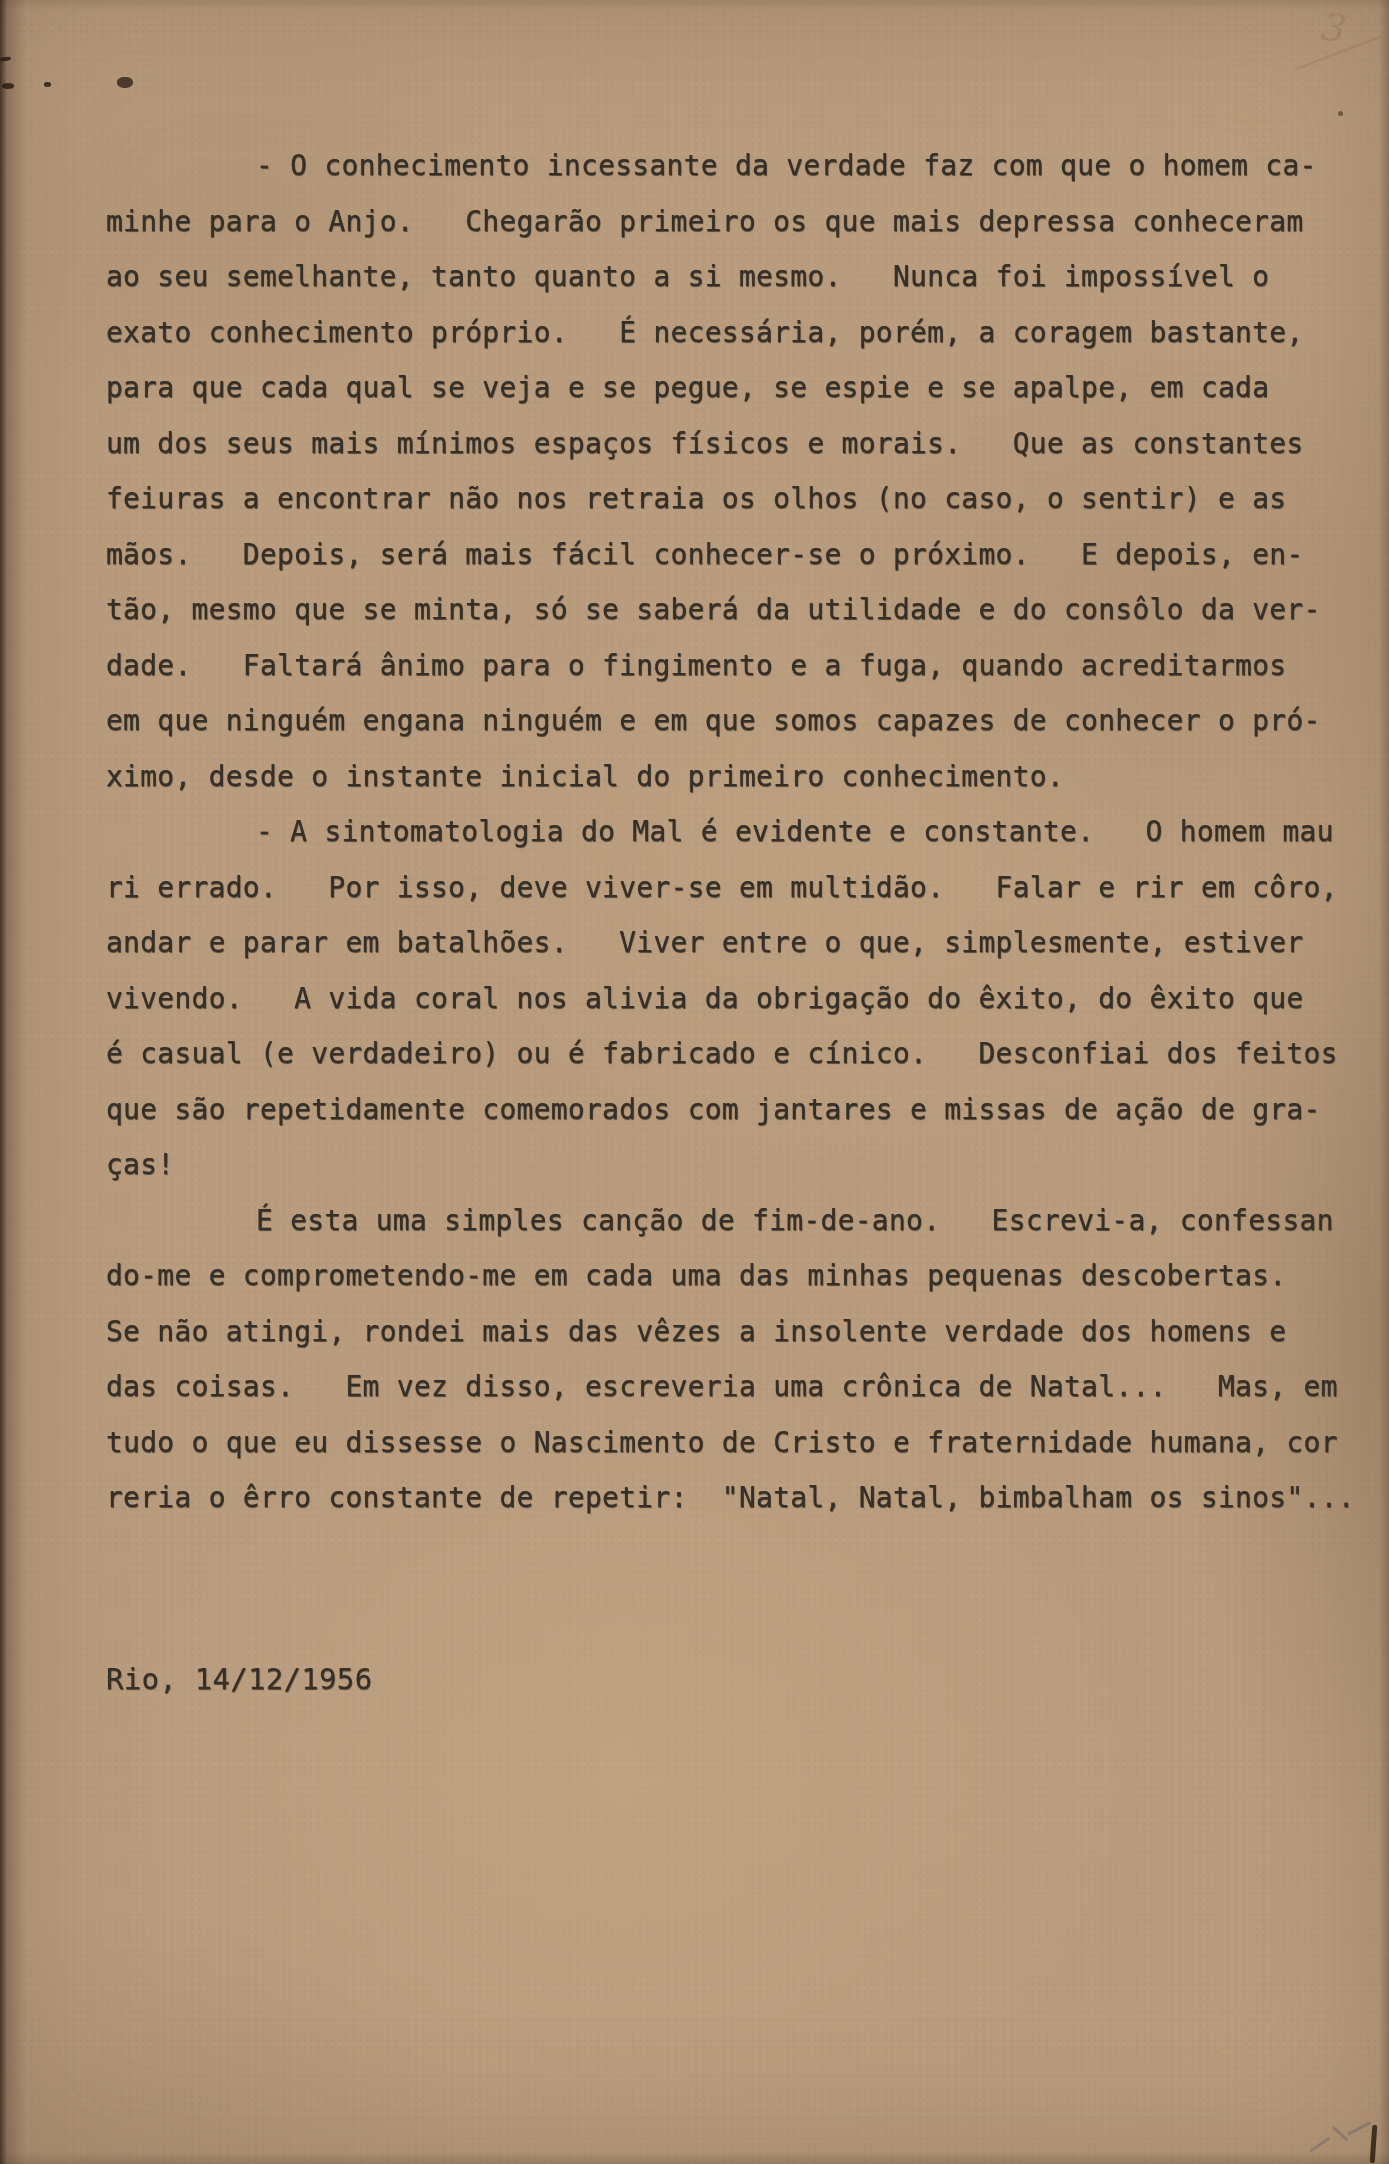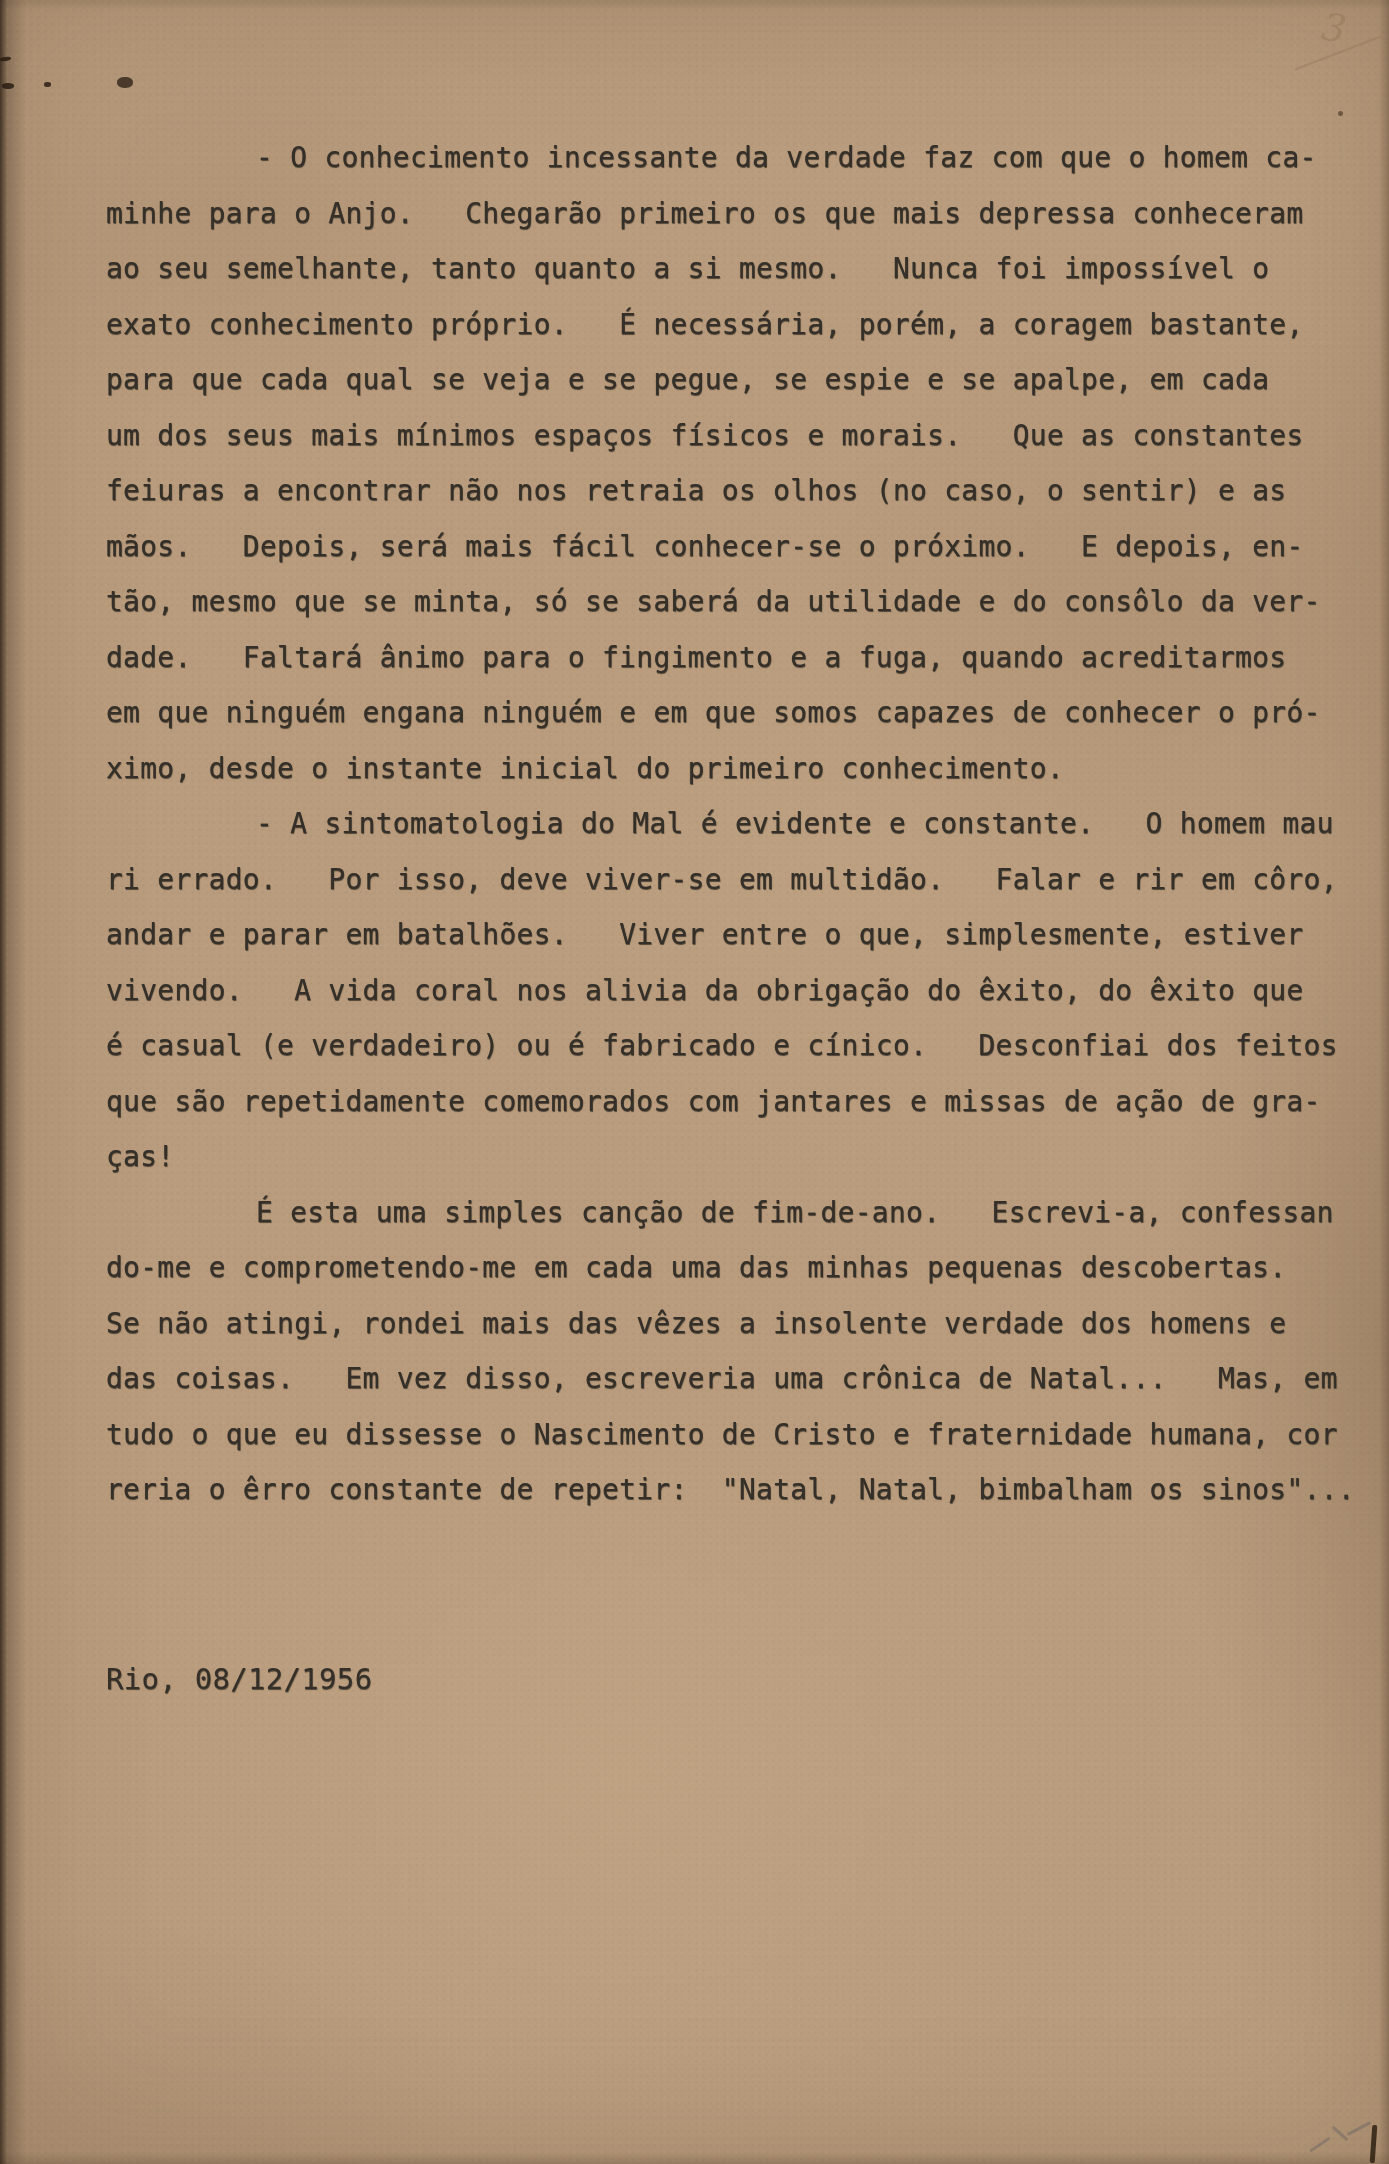--- a/index.html
+++ b/index.html
@@ -27,21 +27,21 @@
       linear-gradient(0deg, rgba(62,46,30,0.22) 0px, rgba(62,46,30,0.0) 12px),
       linear-gradient(180deg, rgba(62,46,30,0.14) 0px, rgba(62,46,30,0.0) 10px);
     background-size: auto, auto, auto, auto, auto, auto, 7px 7px, 9px 9px, auto, auto, auto, auto;
     background-position: 0 0, 0 0, 0 0, 0 0, 0 0, 0 0, 0 0, 3px 5px, 0 0, 0 0, 0 0, 0 0;
     background-color: #b99c7d;
     box-shadow: inset 0 0 140px rgba(92,70,48,0.28);
   }
 
   .typewritten {
     position: absolute;
-    left: 106px; top: 130px;
+    left: 106px; top: 138px;
     width: 1270px;
     color: #343029;
     font-size: 28px;
     line-height: 55.5px;
     letter-spacing: 0.25px;
     text-shadow: 0.4px 0.5px 0.9px rgba(48,40,30,0.75), -0.3px 0 0.6px rgba(48,40,30,0.35);
     white-space: pre;
   }
   .line { height: 55.5px; }
   .line.indent { padding-left: 150px; }
@@ -100,18 +100,18 @@
 <div class="speck s2"></div>
 <div class="speck s3"></div>
 <div class="speck s4"></div>
 
 <div class="pencil-number">3</div>
 <div class="pencil-slash"></div>
 <div class="ink-dot"></div>
 
 <div class="typewritten"><div><div class="line indent">- O conhecimento incessante da verdade faz com que o homem ca-</div><div class="line">minhe para o Anjo.   Chegarão primeiro os que mais depressa conheceram</div><div class="line">ao seu semelhante, tanto quanto a si mesmo.   Nunca foi impossível o</div><div class="line">exato conhecimento próprio.   É necessária, porém, a coragem bastante,</div><div class="line">para que cada qual se veja e se pegue, se espie e se apalpe, em cada</div><div class="line">um dos seus mais mínimos espaços físicos e morais.   Que as constantes</div><div class="line">feiuras a encontrar não nos retraia os olhos (no caso, o sentir) e as</div><div class="line">mãos.   Depois, será mais fácil conhecer-se o próximo.   E depois, en-</div><div class="line">tão, mesmo que se minta, só se saberá da utilidade e do consôlo da ver-</div><div class="line">dade.   Faltará ânimo para o fingimento e a fuga, quando acreditarmos</div><div class="line">em que ninguém engana ninguém e em que somos capazes de conhecer o pró-</div><div class="line">ximo, desde o instante inicial do primeiro conhecimento.</div></div><div><div class="line indent">- A sintomatologia do Mal é evidente e constante.   O homem mau</div><div class="line">ri errado.   Por isso, deve viver-se em multidão.   Falar e rir em côro,</div><div class="line">andar e parar em batalhões.   Viver entre o que, simplesmente, estiver</div><div class="line">vivendo.   A vida coral nos alivia da obrigação do êxito, do êxito que</div><div class="line">é casual (e verdadeiro) ou é fabricado e cínico.   Desconfiai dos feitos</div><div class="line">que são repetidamente comemorados com jantares e missas de ação de gra-</div><div class="line">ças!</div></div><div><div class="line indent">É esta uma simples canção de fim-de-ano.   Escrevi-a, confess<span class="u">an</span></div><div class="line">do-me e comprometendo-me em cada uma das minhas pequenas descobertas.</div><div class="line">Se não atingi, rondei mais das vêzes a insolente verdade dos homens e</div><div class="line">das coisas.   Em vez disso, escreveria uma crônica de Natal...   Mas, em</div><div class="line">tudo o que eu dissesse o Nascimento de Cristo e fraternidade humana, co<span class="u">r</span></div><div class="line">reria o êrro constante de repetir:  "Natal, Natal, bimbalham os sinos"...</div></div></div>
 
-<div class="dateline">Rio, 08/12/1956</div>
+<div class="dateline">Rio, 14/12/1956</div>
 
 <div class="scribble a"></div>
 <div class="scribble b"></div>
 <div class="scribble c"></div>
 <div class="edge-mark"></div>
 
 </body></html>

